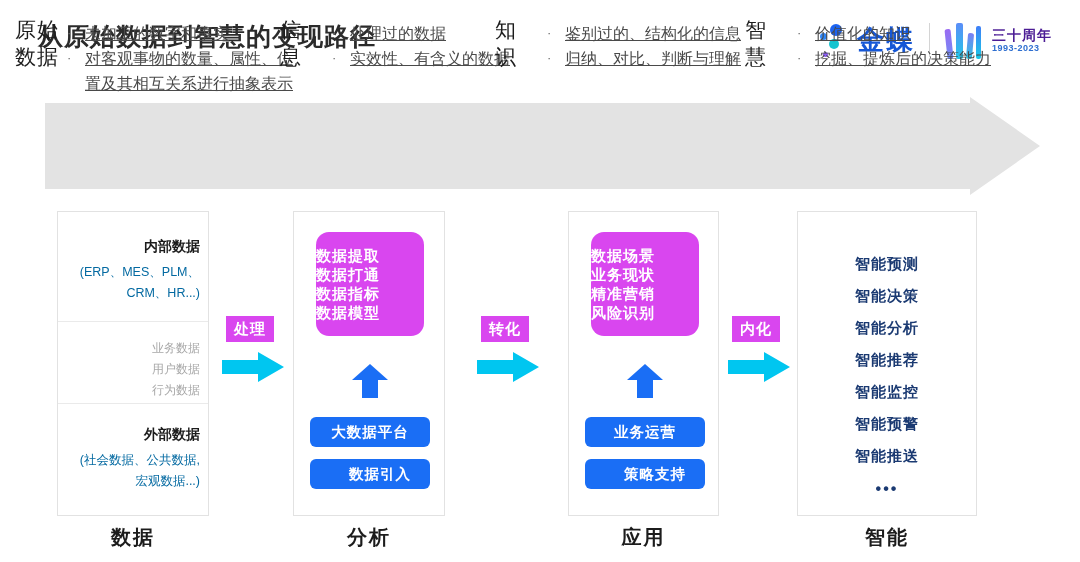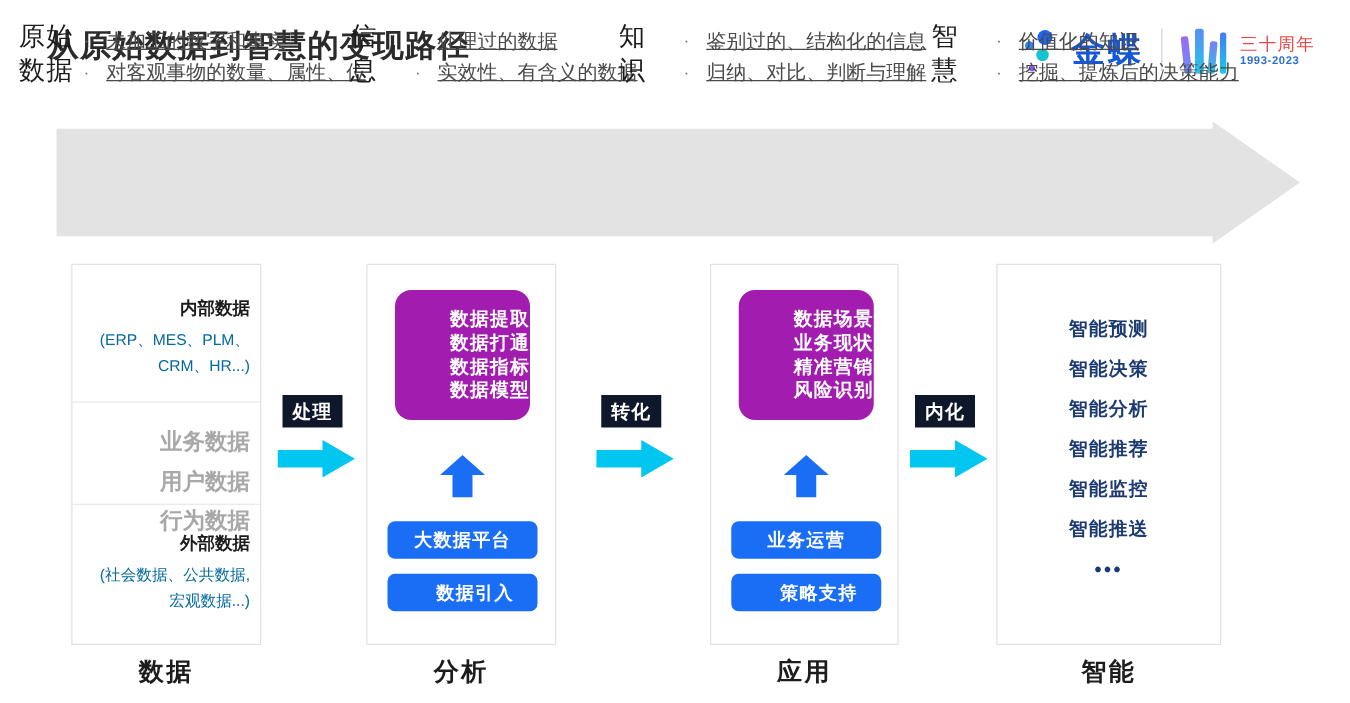--- a/index.html
+++ b/index.html
@@ -32,21 +32,21 @@
     letter-spacing: 2px; line-height: 1;
   }
   .logo-sep { width: 1px; height: 34px; background: #d4d4d4; margin: 0 14px; }
   .logo-mark { position: relative; width: 40px; height: 38px; margin-right: 8px; }
   .logo-mark span { position: absolute; bottom: 0; border-radius: 2px; display: block; }
   .m1 { left: 2px;  width: 6px; height: 30px; background: linear-gradient(180deg,#9b6bf2,#6f8df5); transform: rotate(-6deg); }
   .m2 { left: 12px; width: 7px; height: 36px; background: linear-gradient(180deg,#5b8df8,#22c7e8); }
   .m3 { left: 23px; width: 6px; height: 26px; background: linear-gradient(180deg,#7b7ef5,#2bc4e0); transform: rotate(5deg); }
   .m4 { left: 32px; width: 5px; height: 33px; background: linear-gradient(180deg,#3f7ef8,#19c9e6); }
   .logo-anniv { line-height: 1.15; }
-  .anniv-top { font-size: 14px; font-weight: normal; color: #ef4444; letter-spacing: 1px; }
+  .anniv-top { font-size: 14px; font-weight: bold; color: #4c1d95; letter-spacing: 1px; }
   .anniv-bottom { font-size: 9px; font-weight: bold; color: #2f6fd0; letter-spacing: 0.5px; }
 
   
   .banner {
     position: absolute; left: 45px; top: 97px;
     width: 995px; height: 98px;
     background: #e3e3e3;
     -webkit-clip-path: polygon(0 6px, 925px 6px, 925px 0, 995px 49px, 925px 98px, 925px 92px, 0 92px);
     clip-path: polygon(0 6px, 925px 6px, 925px 0, 995px 49px, 925px 98px, 925px 92px, 0 92px);
   }
@@ -86,31 +86,31 @@
   #col-label-0 { left: 57px;  width: 152px; }
   #col-label-1 { left: 293px; width: 152px; }
   #col-label-2 { left: 568px; width: 151px; }
   #col-label-3 { left: 797px; width: 180px; }
 
   
   .seg { padding: 14px 8px; text-align: right; }
   .seg + .seg { border-top: 1px solid #eaeaea; }
   .seg-title { font-size: 14px; font-weight: bold; color: #1c1c1c; margin-bottom: 6px; }
   .seg-sub { font-size: 12.5px; color: #0369a1; line-height: 1.65; }
-  .seg-gray { font-size: 18px; font-weight: bold; color: #a8a8a8; line-height: 1.75; }
+  .seg-gray { font-size: 12px; font-weight: normal; color: #a8a8a8; line-height: 1.75; }
   #seg-internal { height: 109px; padding-top: 26px; }
   #seg-middle   { height: 82px;  padding-top: 16px; }
   #seg-external { height: 113px; padding-top: 22px; }
 
   
   .blue-card {
     position: absolute; left: 22px; top: 20px;
     width: 108px; height: 104px;
-    background: #a21caf; border-radius: 13px;
-    display: flex; flex-direction: column; justify-content: center; align-items: flex-end;
+    background: #d946ef; border-radius: 13px;
+    display: flex; flex-direction: column; justify-content: center; align-items: flex-start;
   }
   .blue-card div {
     color: #ffffff; font-size: 15px; font-weight: bold;
     line-height: 1.28; letter-spacing: 1px;
   }
   .up-arrow {
     position: absolute; left: 56px; top: 152px;
     width: 40px; height: 34px;
   }
   .pill {
@@ -132,21 +132,21 @@
     line-height: 1.0; margin-bottom: 17px; letter-spacing: 1px;
   }
   .smart-ellipsis { font-size: 16px; font-weight: bold; color: #1b3a72; letter-spacing: 2px; }
 
   
   .connector { position: absolute; width: 78px; }
   #connector-0 { left: 219px; top: 316px; }
   #connector-1 { left: 474px; top: 316px; }
   #connector-2 { left: 725px; top: 316px; }
   .conn-badge {
-    width: 48px; height: 26px; background: #0f172a;
+    width: 48px; height: 26px; background: #d946ef;
     display: flex; justify-content: center; align-items: center;
     color: #ffffff; font-size: 15px; font-weight: bold; letter-spacing: 1px;
     margin-left: 7px;
   }
   .conn-arrow { margin-top: 10px; margin-left: 3px; }
 </style>
 </head>
 <body>
 
 <div class="page">
@@ -183,20 +183,24 @@
     </div>
     <div class="stage-bullets">
       <div class="bullet-row">
           <span class="bullet-dot">·</span>
           <span class="bullet-text">未加工的数字和事实</span>
         </div>
       <div class="bullet-row">
           <span class="bullet-dot">·</span>
           <span class="bullet-text">对客观事物的数量、属性、位</span>
         </div>
+      <div class="bullet-row">
+          <span class="bullet-dot"></span>
+          <span class="bullet-text">置及其相互关系进行抽象表示</span>
+        </div>
     </div>
   </div>
 
   <div class="stage" id="stage-1">
     <div class="stage-name">
       <div>信</div>
       <div>息</div>
     </div>
     <div class="stage-bullets">
       <div class="bullet-row">
@@ -297,20 +301,21 @@
   </div>
   <div class="col-label" id="col-label-2">应用</div>
 
   <div class="col-card" id="col-3">
     <div class="smart-list">
       <div class="smart-item">智能预测</div>
       <div class="smart-item">智能决策</div>
       <div class="smart-item">智能分析</div>
       <div class="smart-item">智能推荐</div>
       <div class="smart-item">智能监控</div>
+      <div class="smart-item">智能预警</div>
       <div class="smart-item">智能推送</div>
       <div class="smart-ellipsis">•••</div>
     </div>
   </div>
   <div class="col-label" id="col-label-3">智能</div>
 
   <div class="connector" id="connector-0">
     <div class="conn-badge">处理</div>
     <svg class="conn-arrow" width="62" height="30" viewBox="0 0 62 30">
       <polygon points="0,8 36,8 36,0 62,15 36,30 36,22 0,22" fill="#00c6f0"></polygon>

